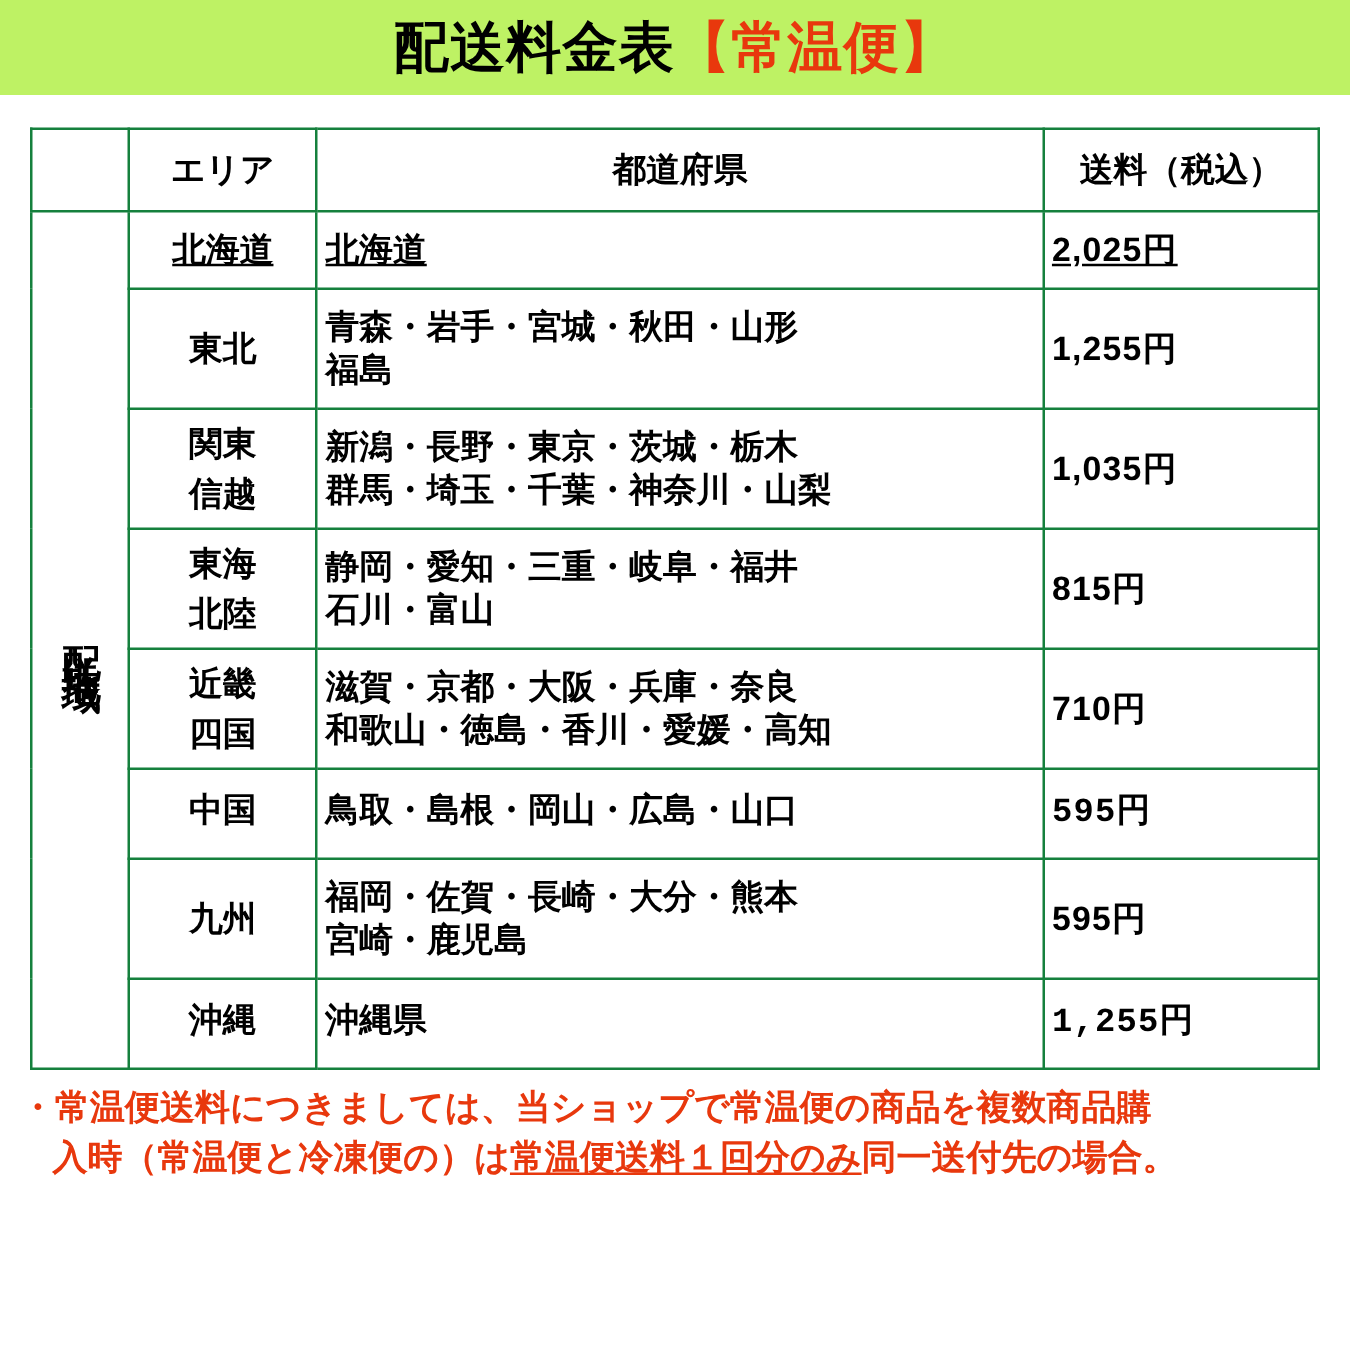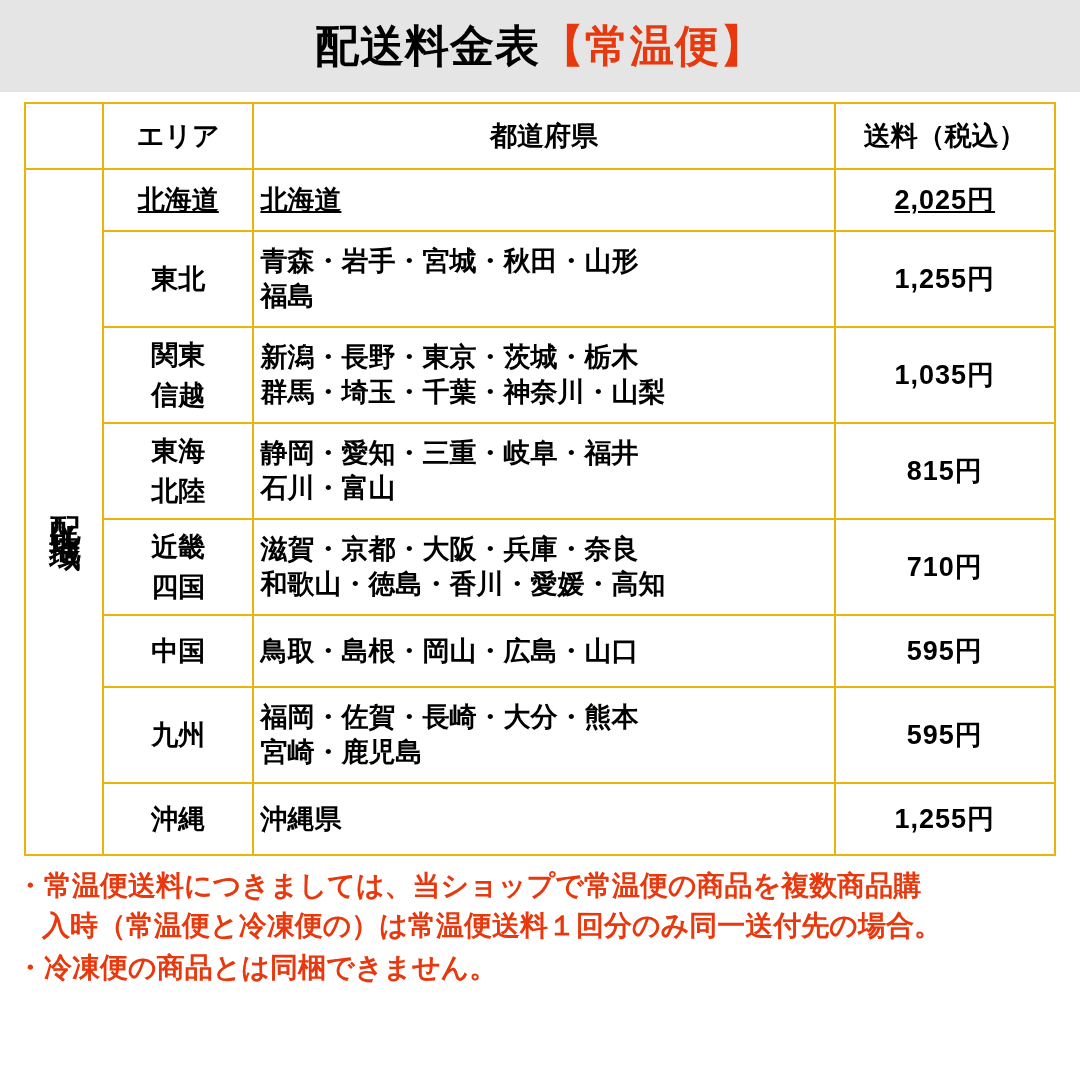--- a/index.html
+++ b/index.html
@@ -19,22 +19,22 @@
     height: 1080px;
     box-sizing: border-box;
   }
 
   
   .title-banner {
     position: absolute;
     left: 0;
     top: 0;
     width: 1080px;
-    height: 92px;
-    background: #e5e5e5;
+    height: 76px;
+    background: #bef264;
     display: flex;
     align-items: center;
     justify-content: center;
   }
   .title-text {
     font-size: 44px;
     font-weight: bold;
     letter-spacing: 1px;
     color: #000000;
     white-space: nowrap;
@@ -50,21 +50,21 @@
     top: 102px;
     width: 1032px;
   }
   table.fee {
     border-collapse: collapse;
     table-layout: fixed;
     width: 1032px;
     background: #ffffff;
   }
   table.fee td, table.fee th {
-    border: 2px solid #eab308;
+    border: 2px solid #15803d;
     padding: 4px 6px;
     font-size: 27px;
     color: #000000;
     font-weight: bold;
     vertical-align: middle;
     line-height: 1.28;
   }
   .col-region  { width: 78px; }
   .col-area    { width: 150px; }
   .col-pref    { width: 580px; }
@@ -99,44 +99,44 @@
   .cell-pref {
     text-align: left;
     font-size: 28px;
     padding-left: 10px;
   }
   .cell-pref .line {
     display: block;
     white-space: nowrap;
   }
   .cell-fee {
-    text-align: center;
     font-size: 30px;
     letter-spacing: 1px;
   }
   .row-tall td { height: 86px; }
   .row-short td { height: 52px; text-decoration: underline; }
-  .row-mid td { height: 62px; }
+  .row-mid td { height: 62px; font-family: Liberation Mono, monospace; }
 
   
   .notes {
     position: absolute;
     left: 16px;
     top: 866px;
     width: 1050px;
   }
   .note {
     color: #e8380d;
     font-size: 28px;
     font-weight: bold;
     line-height: 1.42;
     letter-spacing: 0px;
     margin-bottom: 2px;
   }
   .note .u {
+    text-decoration: underline;
     text-underline-offset: 3px;
   }
   .note .indent {
     display: block;
     padding-left: 26px;
   }
 </style>
 </head>
 <body>
 
@@ -258,20 +258,17 @@
       </tbody>
     </table>
   </div>
 
   <div class="notes">
     <div class="note">
       <span>・常温便送料につきましては、当ショップで常温便の商品を複数商品購</span><br>
       <span class="indent"><span>入時（常温便と冷凍便の）は</span><span class="u">常温便送料１回分のみ</span><span>同一送付先の場合。</span></span>
     </div>
     <div class="note">
-      <span>・冷凍便の商品とは同梱できません。</span>
-    </div>
-    <div class="note">
       <br>
     </div>
   </div>
 
 </div>
 
 </body></html>

